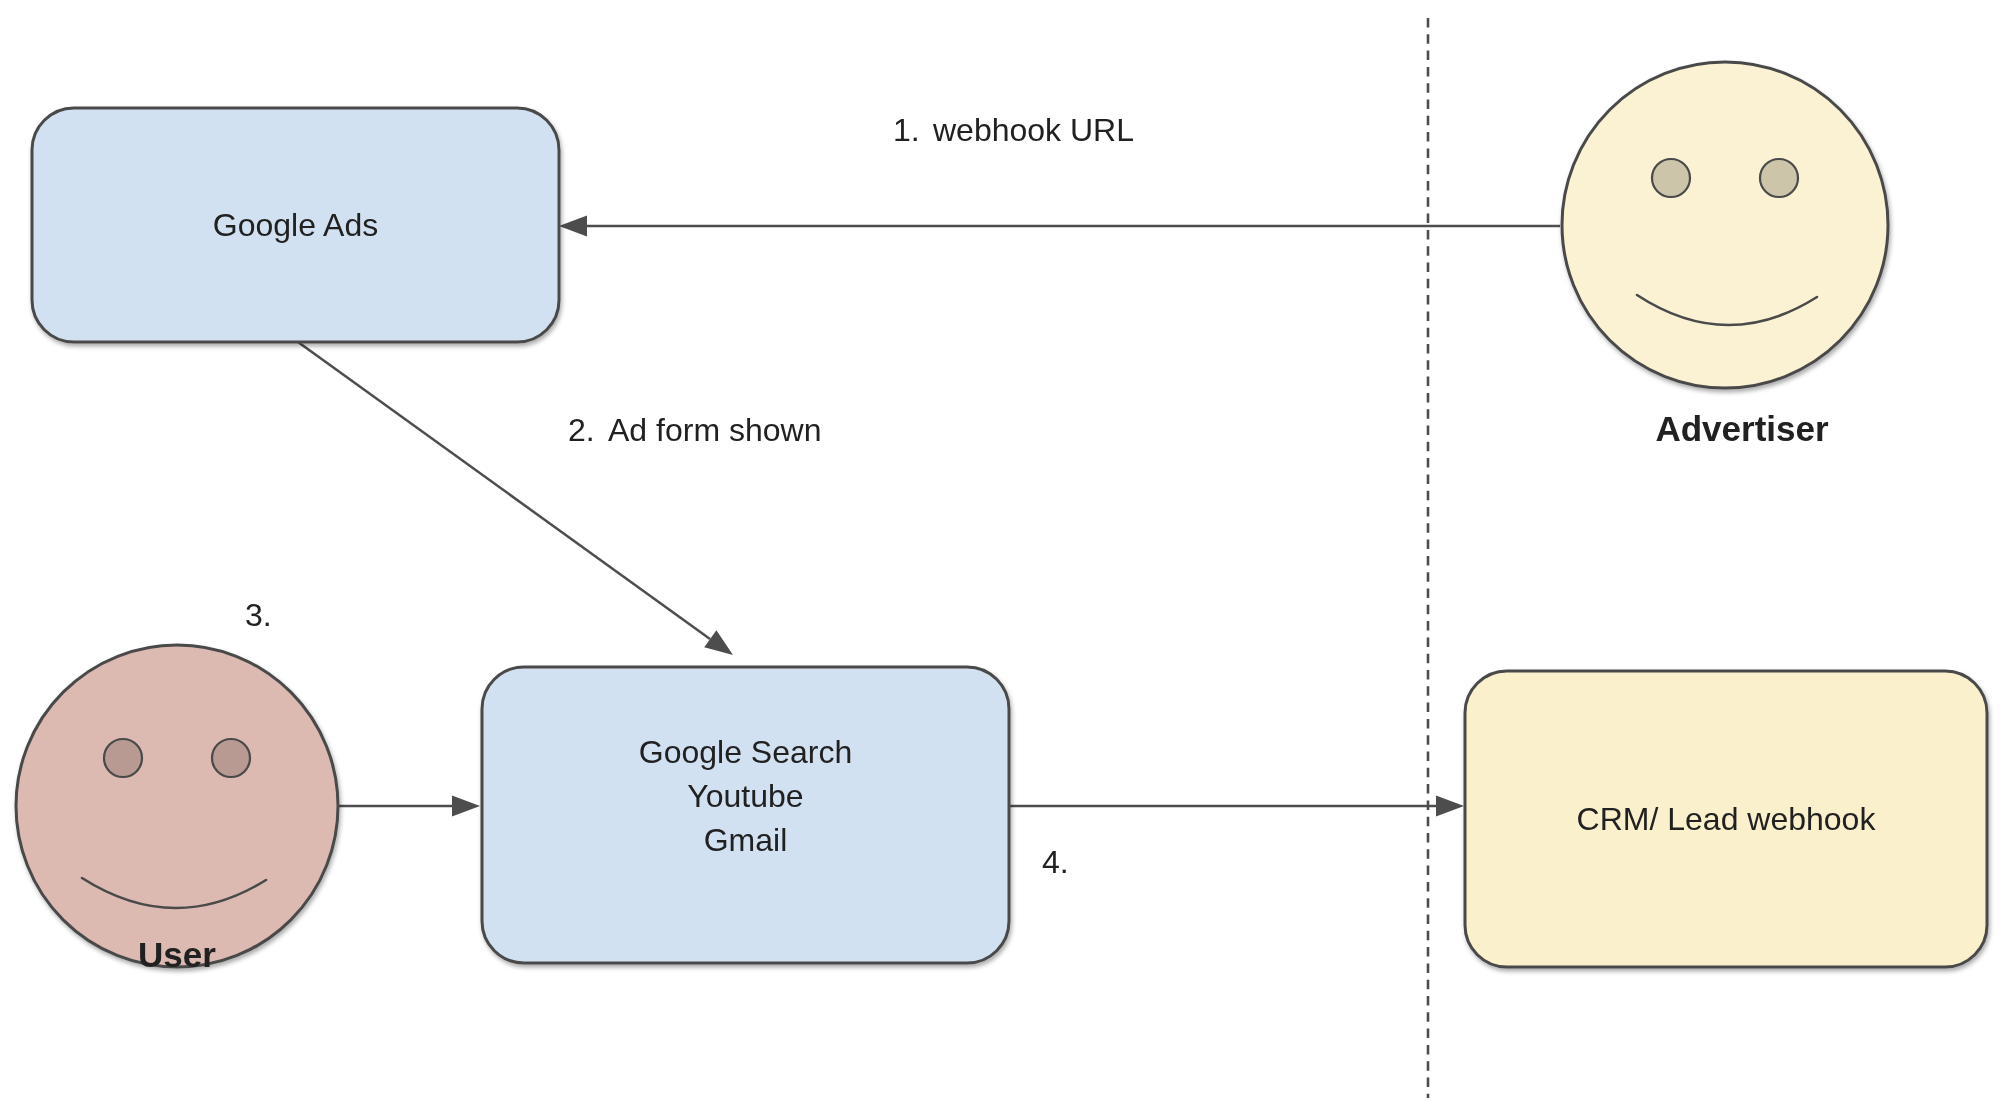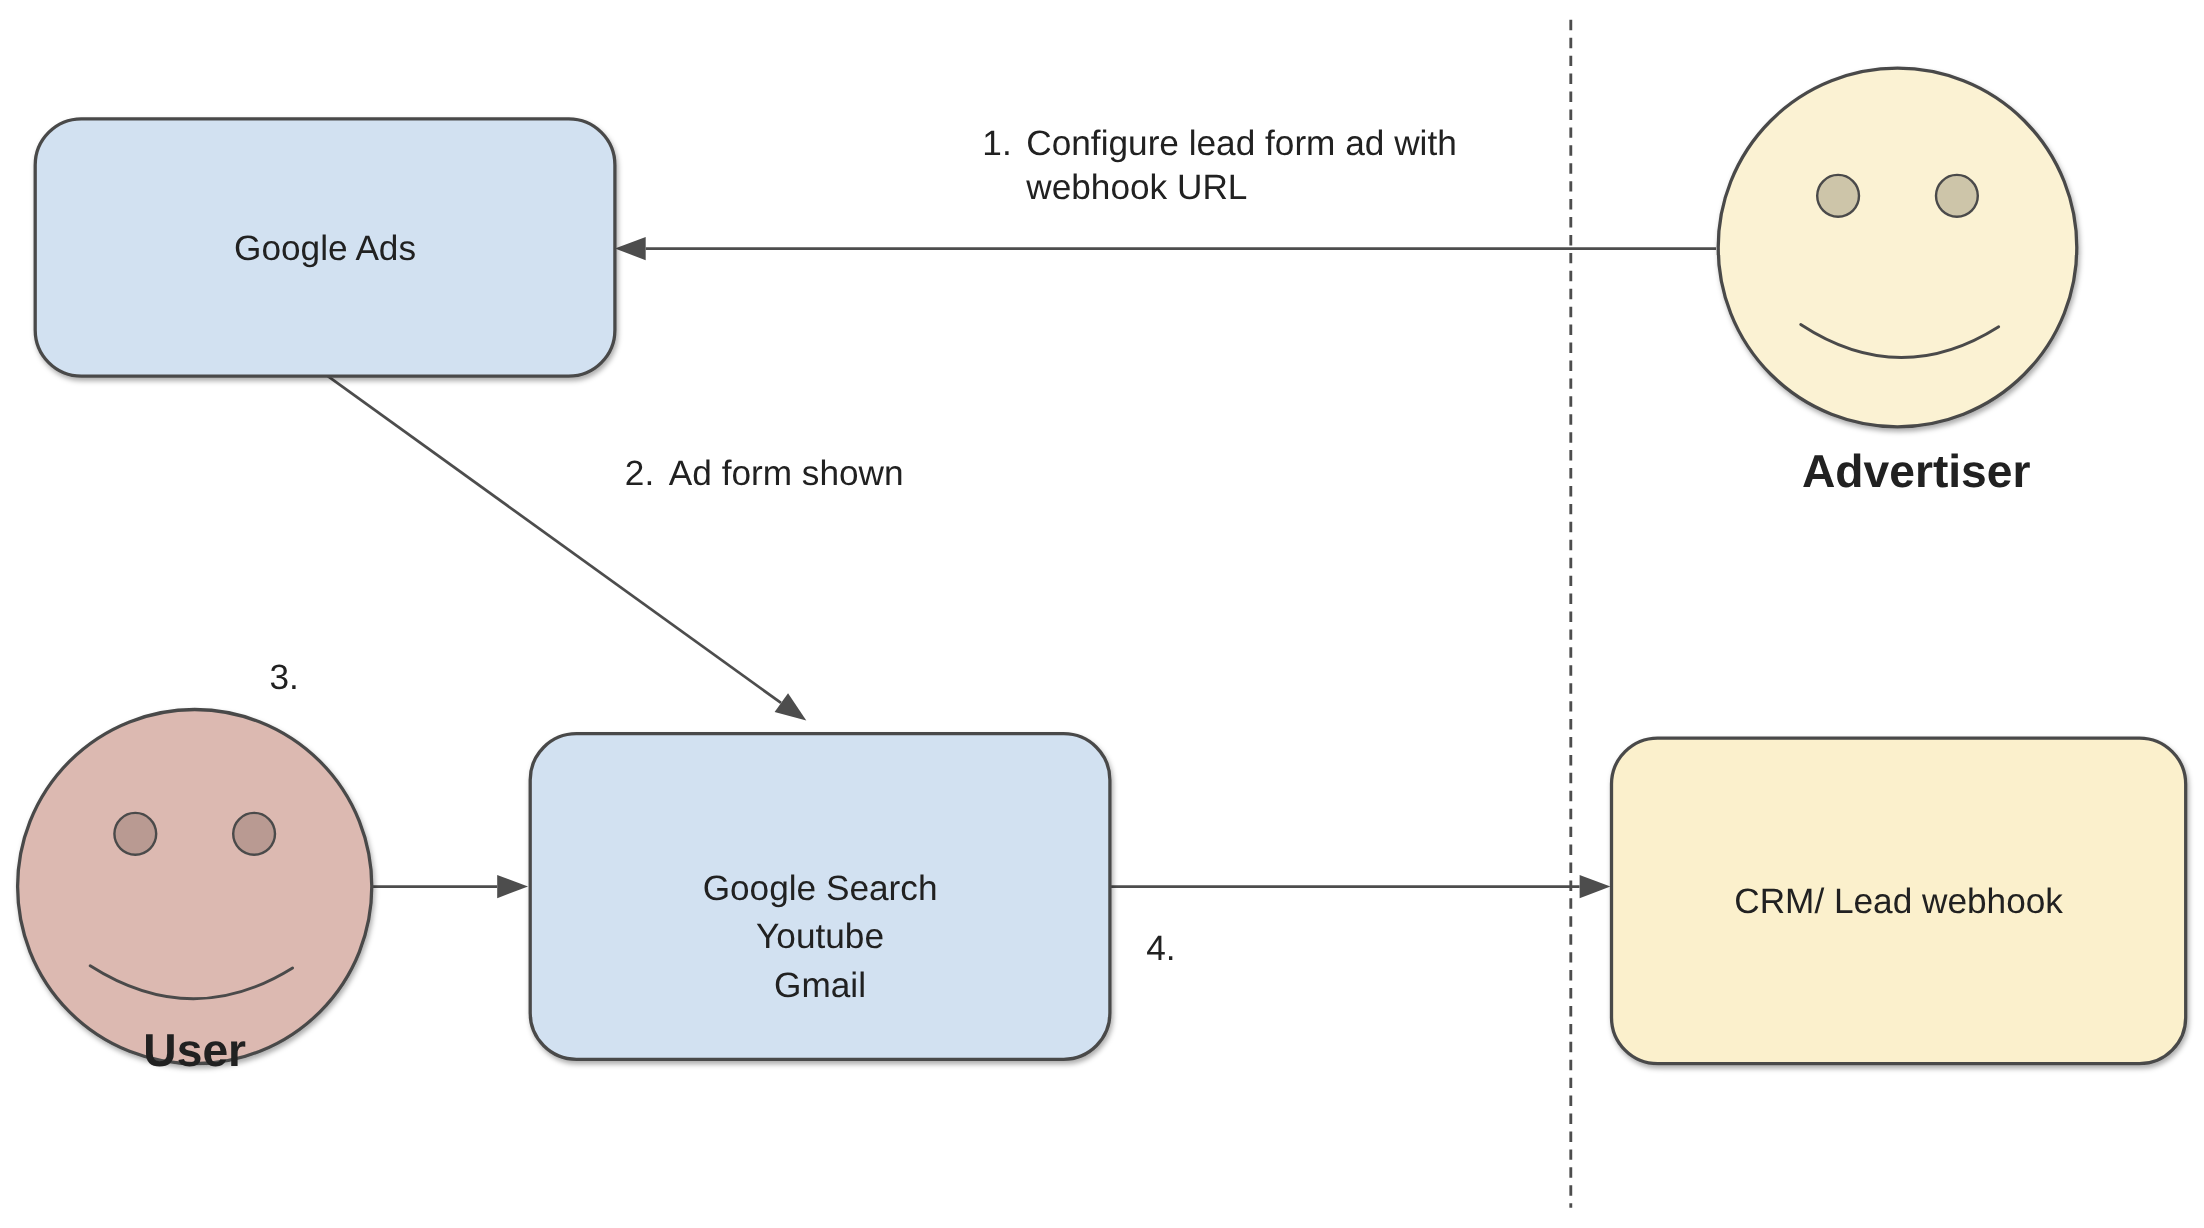--- a/index.html
+++ b/index.html
@@ -22,21 +22,21 @@
     text-align: center;
     font-size: 32px;
     line-height: 44px;
     pointer-events: none;
   }
   .node-label span { display: block; }
   .caption {
     position: absolute;
     transform: translate(-50%, -50%);
     font-weight: 700;
-    font-size: 42px;
+    font-size: 35px;
     white-space: nowrap;
     pointer-events: none;
   }
   .edge-label {
     position: absolute;
     display: flex;
     font-size: 32px;
     line-height: 40px;
     white-space: nowrap;
     pointer-events: none;
@@ -84,37 +84,36 @@
     <circle cx="177" cy="806" r="161" stroke-width="3" filter="url(#softshadow)" fill="#dcb9b1" stroke="#4a4a4a"></circle>
     <circle cx="123" cy="758" r="19" stroke-width="2.2" fill="#b99a92" stroke="#4a4a4a"></circle>
     <circle cx="231" cy="758" r="19" stroke-width="2.2" fill="#b99a92" stroke="#4a4a4a"></circle>
     <path d="M 82 878 Q 174.5 937 266 880" fill="none" stroke-width="2.6" stroke-linecap="round" stroke="#4a4a4a"></path>
   </svg>
 
   <div class="node-label" style="left:32px; top:108px; width:527px; height:234px;">
     <span>Google Ads</span>
   </div>
 
-  <div class="node-label" style="left:482px; top:703px; width:527px; height:296px;">
+  <div class="node-label" style="left:482px; top:648px; width:527px; height:296px;">
     <span>Google Search</span>
     <span>Youtube</span>
     <span>Gmail</span>
   </div>
 
   <div class="node-label" style="left:1465px; top:671px; width:522px; height:296px;">
     <span>CRM/ Lead webhook</span>
   </div>
 
   <div class="caption" style="left:1742px; top:429px;">Advertiser</div>
   <div class="caption" style="left:177px; top:955px;">User</div>
 
   <div class="edge-label" style="left:893px; top:110px;">
     <span class="edge-num">1.</span>
     <span class="edge-lines">
-      <span>Configure lead form ad with</span>
       <span>webhook URL</span>
     </span>
   </div>
 
   <div class="edge-label" style="left:568px; top:410px;">
     <span class="edge-num">2.</span>
     <span class="edge-lines">
       <span>Ad form shown</span>
     </span>
   </div>

